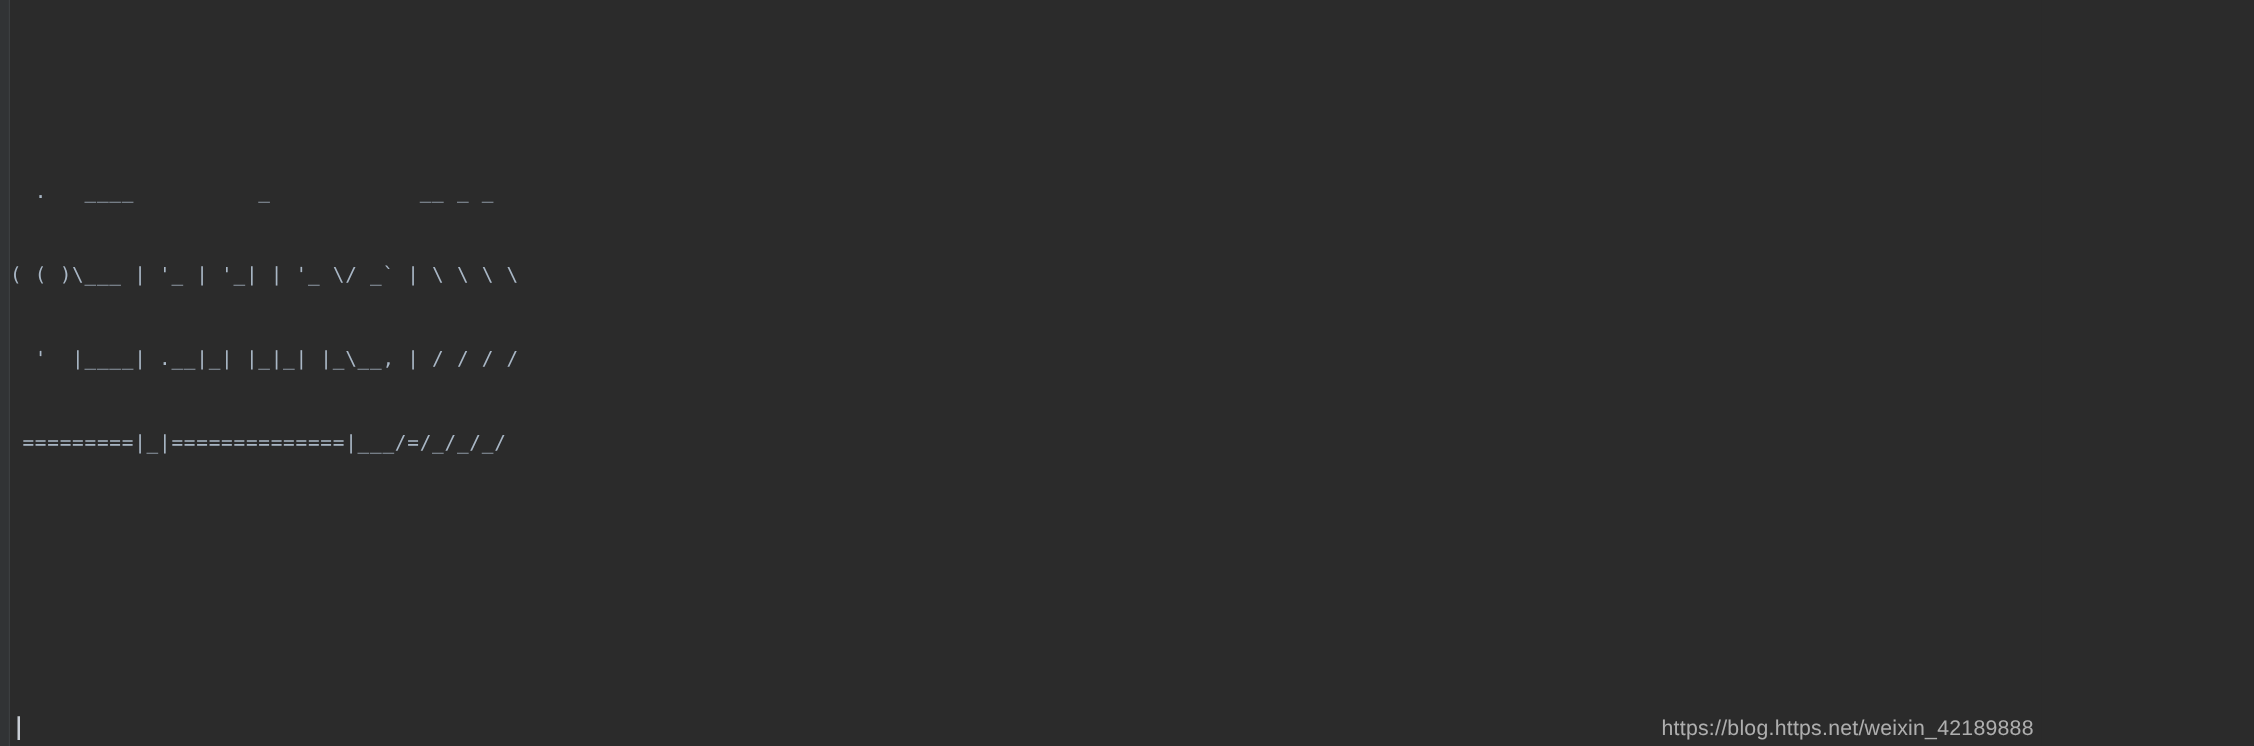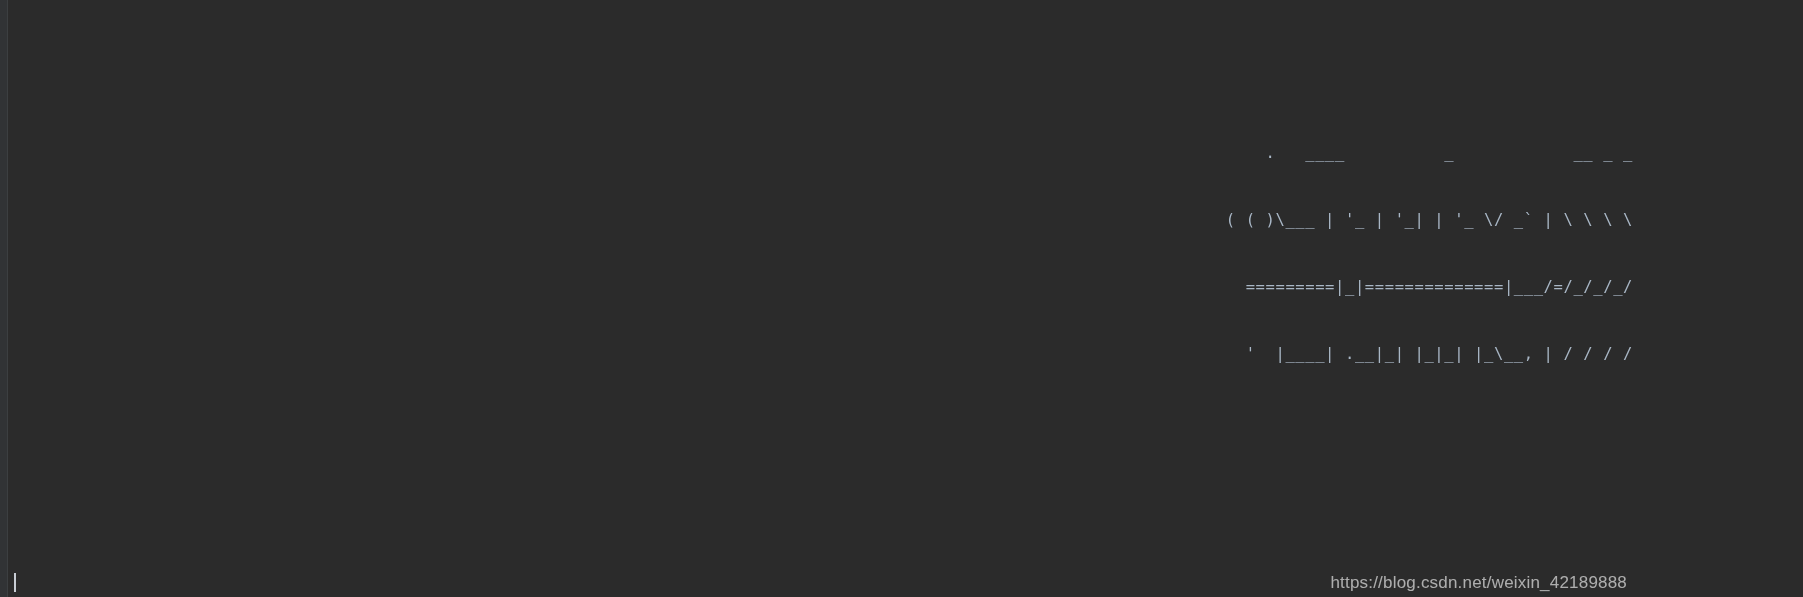--- a/index.html
+++ b/index.html
@@ -13,21 +13,20 @@
     overflow: hidden;
     font-family: "DejaVu Sans Mono", "Liberation Mono", monospace;
   }
 
   #console {
     position: relative;
     width: 1633px;
     height: 597px;
     background: #2b2b2b;
     overflow: hidden;
-    text-align: right;
   }
 
   
   .gutter {
     position: absolute;
     left: 0;
     top: 0;
     width: 7px;
     height: 597px;
     background: #313335;
@@ -86,30 +85,30 @@
 <div id="console">
 
   <div class="gutter"></div>
 
   <div class="scroll-area">
 
     
     <div class="banner banner-top">
       <div>  .   ____          _            __ _ _</div>
       <div>( ( )\___ | '_ | '_| | '_ \/ _` | \ \ \ \</div>
+      <div>  '  |____| .__|_| |_|_| |_\__, | / / / /</div>
       <div> =========|_|==============|___/=/_/_/_/</div>
-      <div>  '  |____| .__|_| |_|_| |_\__, | / / / /</div>
     </div>
 
     
 
     
 
     
     
 
   </div>
 
   <div class="caret"></div>
 
-  <div class="watermark">https://blog.csdn.net/weixin_42189888</div>
+  <div class="watermark">https://blog.https.net/weixin_42189888</div>
 
 </div>
 
 </body></html>

